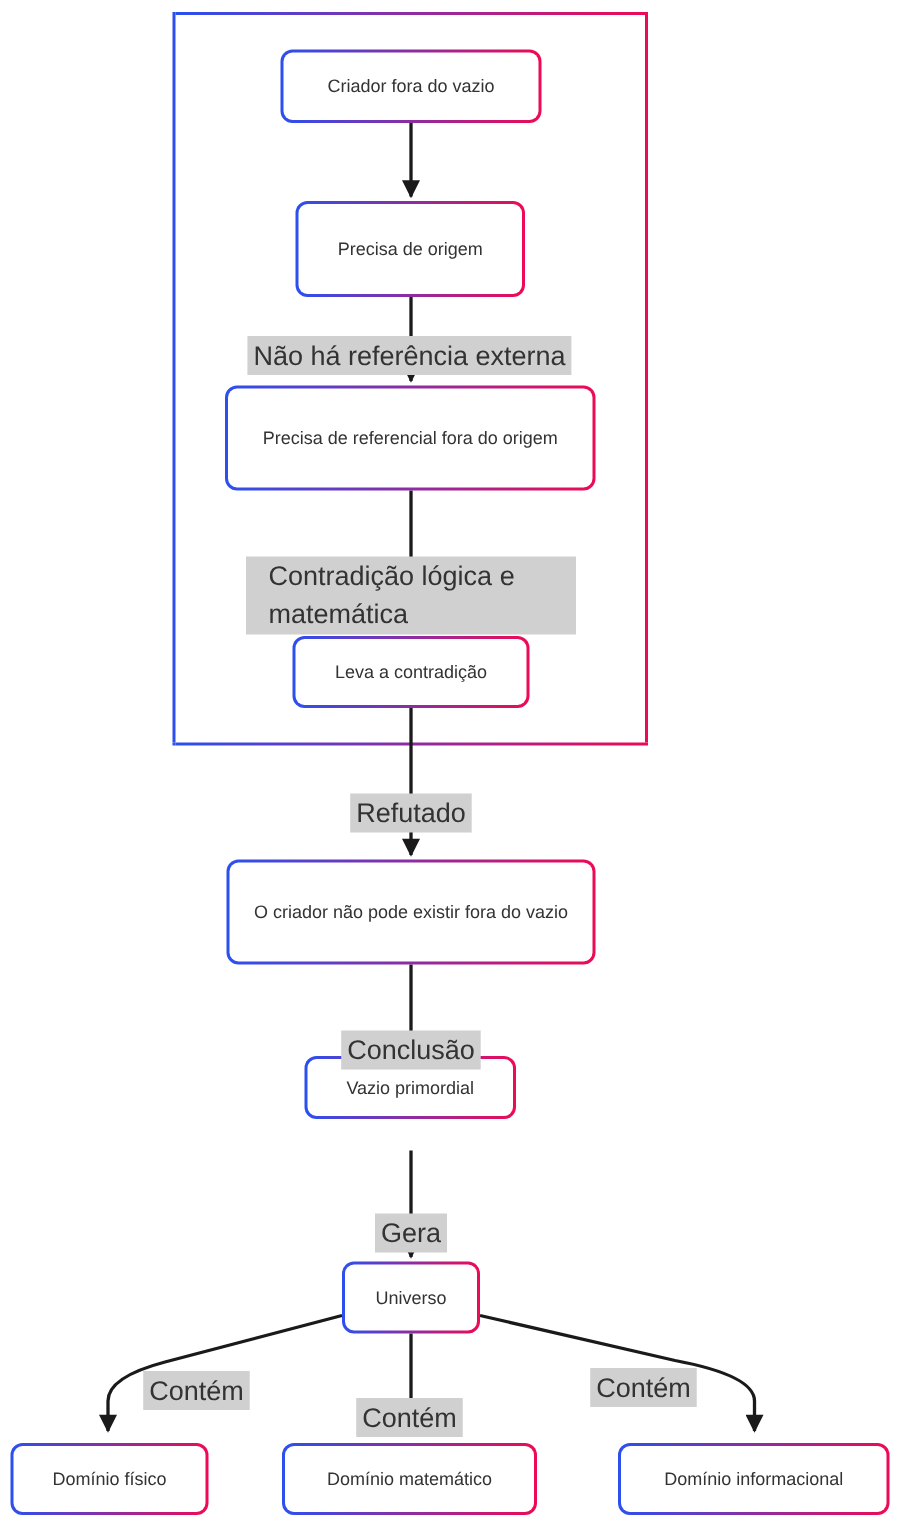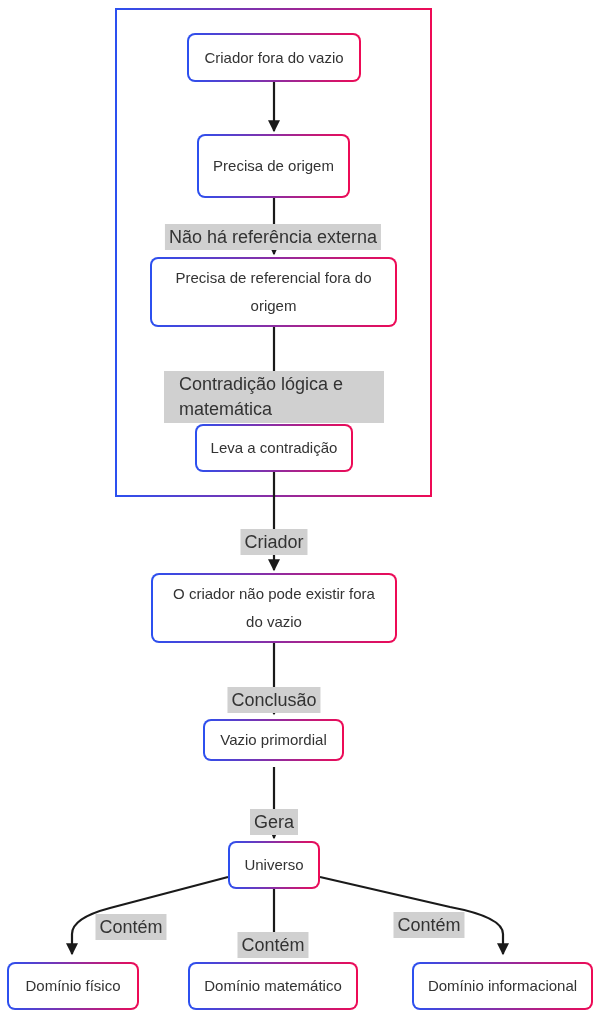--- a/index.html
+++ b/index.html
@@ -56,21 +56,21 @@
     background:linear-gradient(90deg,var(--gradient-blue),var(--gradient-pink));
     box-sizing:border-box;
     z-index:2;
   }
   .node-inner{
     width:100%;height:100%;
     background:#ffffff;
     border-radius:6px;
     display:flex;align-items:center;justify-content:center;
     text-align:center;
-    font-size:15px;
+    font-size:12px;
     line-height:1.85;
     color:var(--node-text);
     box-sizing:border-box;
     padding:0 12px;
   }
   
   .edge-label{
     position:absolute;
     transform:translateX(-50%);
     background:var(--edge-label-bg);
@@ -128,21 +128,21 @@
   </div>
 
   <div class="node" style="left:195px;top:424px;width:158px;height:48px">
     <div class="node-inner">Leva a contradição</div>
   </div>
 
   <div class="node" style="left:151px;top:573px;width:246px;height:70px">
     <div class="node-inner">O criador não pode existir fora do vazio</div>
   </div>
 
-  <div class="node" style="left:203px;top:719px;width:141px;height:42px">
+  <div class="node" style="left:203px;top:704px;width:141px;height:42px">
     <div class="node-inner">Vazio primordial</div>
   </div>
 
   <div class="node" style="left:7px;top:962px;width:132px;height:48px">
     <div class="node-inner">Domínio físico</div>
   </div>
 
   <div class="node" style="left:228px;top:841px;width:92px;height:48px">
     <div class="node-inner">Universo</div>
   </div>
@@ -152,21 +152,21 @@
   </div>
 
   <div class="node" style="left:412px;top:962px;width:181px;height:48px">
     <div class="node-inner">Domínio informacional</div>
   </div>
 
   <div class="edge-label" style="left:273px;top:208px">Não há referência externa</div>
 
   <div class="edge-label wrap" style="left:274px;top:355px">Contradição lógica e matemática</div>
 
-  <div class="edge-label" style="left:274px;top:513px">Criador</div>
+  <div class="edge-label" style="left:274px;top:513px">Refutado</div>
 
   <div class="edge-label" style="left:274px;top:671px">Conclusão</div>
 
   <div class="edge-label" style="left:274px;top:793px">Gera</div>
 
   <div class="edge-label" style="left:131px;top:898px">Contém</div>
 
   <div class="edge-label" style="left:273px;top:916px">Contém</div>
 
   <div class="edge-label" style="left:429px;top:896px">Contém</div>

